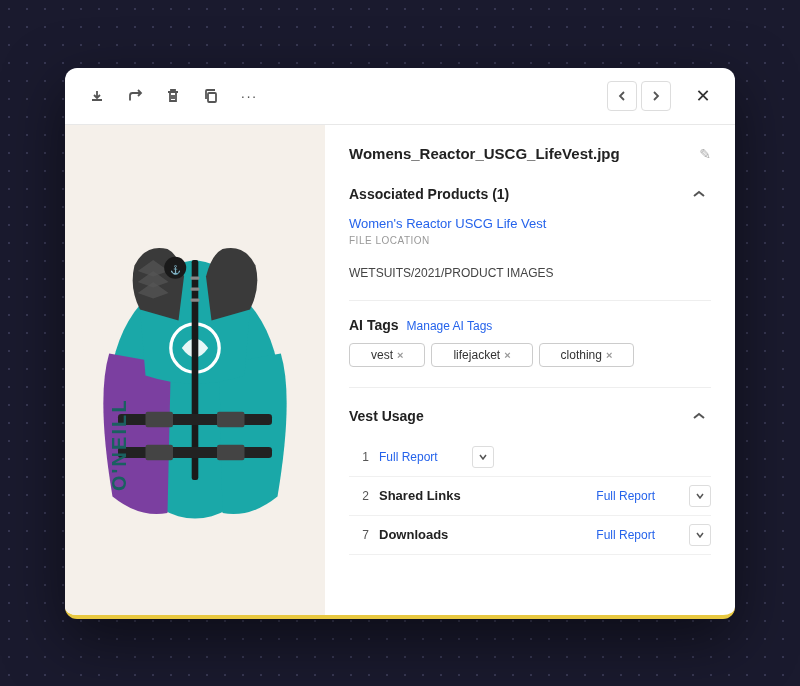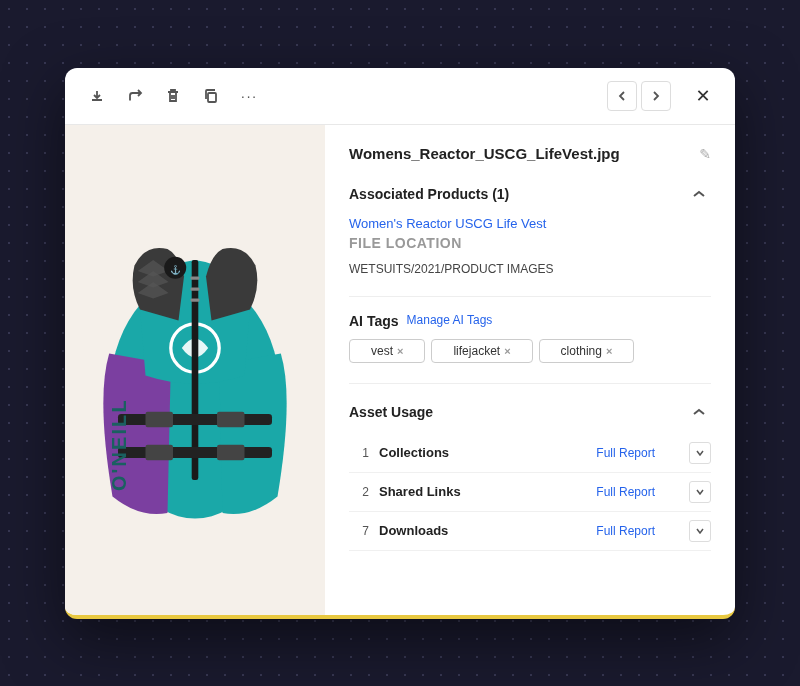--- a/index.html
+++ b/index.html
@@ -189,44 +189,44 @@
     .product-link {
       color: #2563eb;
       font-size: 13px;
       text-decoration: none;
       cursor: pointer;
       display: block;
       margin-bottom: 4px;
     }
 
     .file-location-label {
-      font-size: 14px;
-      font-weight: 700;
+      font-size: 10px;
+      font-weight: 400;
       color: #999;
       letter-spacing: 0.5px;
       text-transform: uppercase;
-      margin-bottom: 11px;
+      margin-bottom: 20px;
     }
 
     .file-location-value {
       font-size: 12px;
       color: #444;
       font-weight: 500;
     }
 
     .divider {
       height: 1px;
       background: #eee;
       margin: 16px 0;
     }
 
     
     .ai-tags-header {
       display: flex;
-      align-items: flex-start;
+      align-items: flex-end;
       gap: 8px;
       margin-bottom: 10px;
     }
 
     .ai-tags-title {
       font-size: 14px;
       font-weight: 600;
       color: #222;
     }
 
@@ -446,31 +446,30 @@
             <span>clothing</span>
             <span class="tag-remove">×</span>
           </span>
         </div>
       </div>
 
       <div class="divider"></div>
 
       <div class="asset-usage-section section">
         <div class="section-header">
-          <span class="section-title">Asset Usage</span>
+          <span class="section-title">Vest Usage</span>
           <button class="chevron-btn">
             <svg width="12" height="8" viewBox="0 0 12 8" fill="none" stroke="#555" stroke-width="2">
               <path d="M1 6L6 2l5 4"></path>
             </svg>
           </button>
         </div>
 
         <div class="usage-row">
           <span class="usage-number">1</span>
-          <span class="usage-label">Collections</span>
           <a class="full-report-link">Full Report</a>
           <div class="dropdown-arrow">
             <svg width="8" height="6" viewBox="0 0 8 6" fill="none" stroke="#555" stroke-width="1.5">
               <path d="M1 1l3 4 3-4"></path>
             </svg>
           </div>
         </div>
 
         <div class="usage-row">
           <span class="usage-number">2</span>

